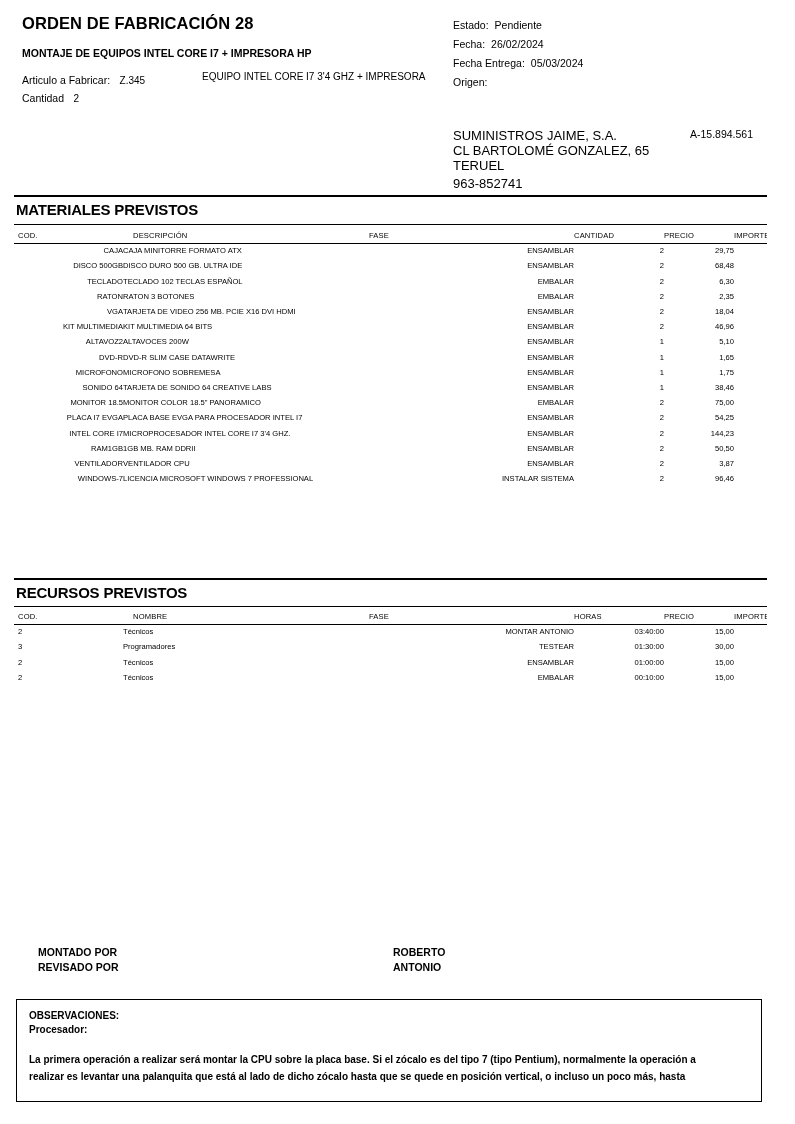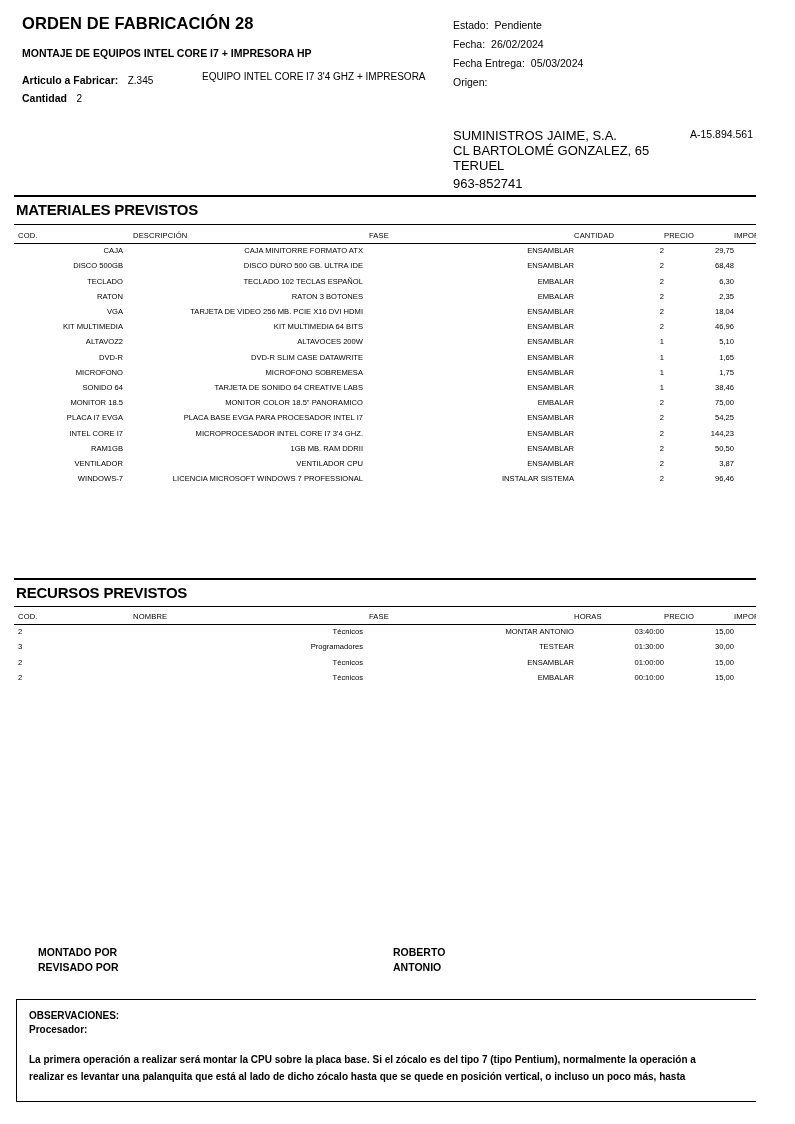--- a/index.html
+++ b/index.html
@@ -11,38 +11,39 @@
     font-family: "Liberation Sans", sans-serif;
     color: #000000;
     -webkit-font-smoothing: none;
   }
   #page {
     position: relative;
     width: 756px;
     height: 1124px;
     overflow: hidden;
     background: #ffffff;
+    padding-left: 11px;
   }
   .abs { position: absolute; }
 
   
   .doc-title {
     left: 22px; top: 14px;
     font-size: 16.5px;
     font-weight: bold;
     letter-spacing: 0.1px;
   }
   .subtitle {
     left: 22px; top: 47px;
     font-size: 10.5px;
     font-weight: bold;
   }
   .field-label {
     font-size: 10.5px;
-    font-weight: bold;
+    font-weight: normal;
   }
   .field-value {
     font-size: 10px;
     font-weight: normal;
   }
   .row-art { left: 22px; top: 70px; }
   .art-desc { left: 202px; top: 71px; font-size: 10px; }
   .row-cant { left: 22px; top: 88px; }
 
   .meta-line {
@@ -103,21 +104,21 @@
   }
   .tbl th {
     font-size: 7.6px;
     text-align: left;
     letter-spacing: 0.15px;
   }
   .tbl td {
     font-size: 7.6px;
   }
   .c-cod   { width: 105px; text-align: right; padding-right: 0px; }
-  .c-desc  { width: 230px; text-align: right;  padding-left: 10px; }
+  .c-desc  { width: 230px; text-align: left;  padding-left: 10px; }
   .c-fase  { width: 205px; text-align: right;  padding-left: 6px; }
   .c-qty   { width: 90px;  text-align: right; }
   .c-price { width: 70px;  text-align: right; }
   .c-imp   { width: 67px;  text-align: right; }
 
   th.c-cod  { text-align: left; padding-left: 4px; }
   th.c-desc { padding-left: 10px; }
   th.c-fase { padding-left: 6px; }
 
   .tbl-recursos .c-cod { text-align: left; padding-left: 4px; }

